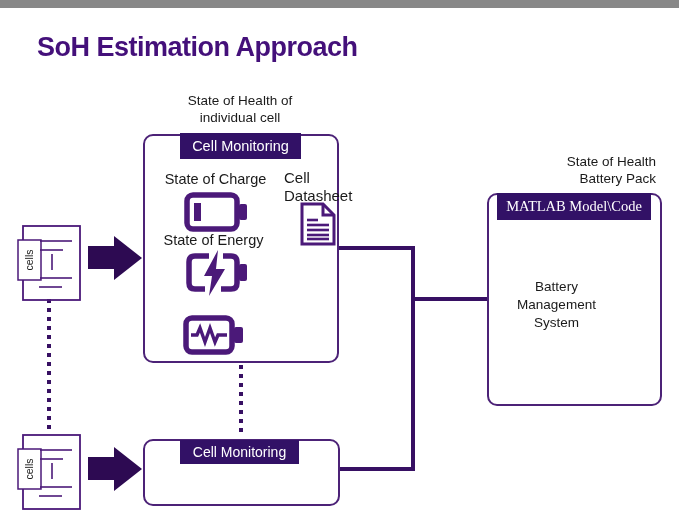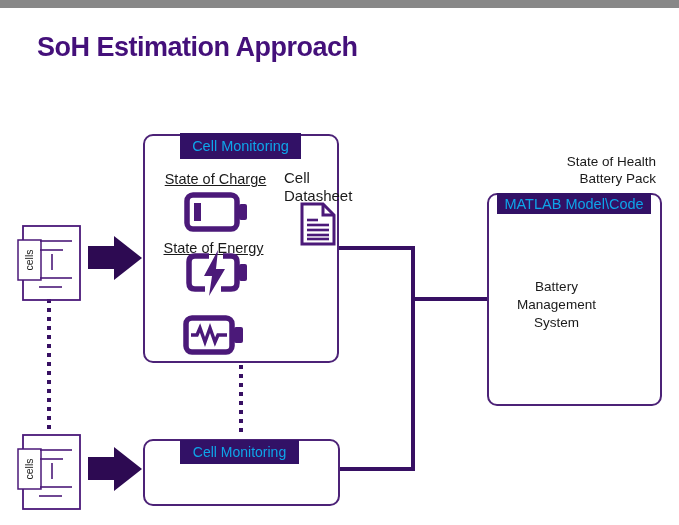--- a/index.html
+++ b/index.html
@@ -12,27 +12,27 @@
   .abs{position:absolute;}
   .preline{white-space:pre-line;}
   .title{left:37px;top:24px;font-size:27px;font-weight:bold;color:var(--title);letter-spacing:-0.5px;}
   .caption{font-size:13.5px;color:var(--text);text-align:center;line-height:1.28;}
   .cap-cell{left:160px;top:84px;width:160px;}
   .cap-pack{left:500px;top:145px;width:156px;text-align:right;}
   .box{border:2px solid var(--border);border-radius:10px;background:#fff;}
   .box-main{left:143px;top:126px;width:196px;height:229px;}
   .box-bottom{left:143px;top:431px;width:197px;height:67px;}
   .box-bms{left:487px;top:185px;width:175px;height:213px;}
-  .hdr{background:var(--header-bg);color:#0ea5e9;font-size:14.5px;text-align:left;display:flex;align-items:center;justify-content:center;}
+  .hdr{background:var(--header-bg);color:#ffffff;font-size:14.5px;text-align:left;display:flex;align-items:center;justify-content:center;}
   .hdr-main{left:180px;top:125px;width:121px;height:26px;}
   .hdr-bottom{left:180px;top:432px;width:119px;height:24px;font-size:14px;}
-  .hdr-bms{left:497px;top:185px;width:154px;height:21px;}
-  .item-label{font-size:14.5px;color:var(--text);text-align:center;text-decoration:underline;}
+  .hdr-bms{left:497px;top:185px;width:154px;height:27px;font-family:Liberation Serif, serif;}
+  .item-label{font-size:14.5px;color:var(--text);text-align:center;}
   .lbl-soc{left:143px;top:163px;width:145px;}
-  .lbl-soe{left:141px;top:232px;width:145px;}
+  .lbl-soe{left:141px;top:224px;width:145px;}
   .lbl-soir{left:143px;top:289px;width:196px;}
   .lbl-datasheet{left:284px;top:161px;width:60px;font-size:15px;color:var(--text);line-height:1.18;text-align:left;}
   .bms-body{left:487px;top:270px;width:139px;font-size:13.5px;color:var(--text);text-align:center;line-height:1.35;}
   .icon{color:var(--icon);display:block;}
   .arrow{color:var(--accent-dark);display:block;}
   .conn{background:var(--connector);}
   .conn-h1{left:339px;top:238px;width:75px;height:4px;}
   .conn-v{left:411px;top:238px;width:4px;height:225px;}
   .conn-branch{left:411px;top:289px;width:76px;height:4px;}
   .conn-h2{left:339px;top:459px;width:75px;height:4px;}
@@ -41,20 +41,22 @@
   .dot-cells{left:47px;top:291px;height:133px;}
   svg text{font-family:"Liberation Sans",sans-serif;}
 </style>
 </head>
 <body>
 
 <div class="slide">
 
   <div class="abs title">SoH Estimation Approach</div>
 
+  <div class="abs caption cap-cell preline">State of Health of
+individual cell</div>
   <div class="abs caption cap-pack preline">State of Health
 Battery Pack</div>
 
   <div class="abs conn conn-h1"></div>
   <div class="abs conn conn-v"></div>
   <div class="abs conn conn-branch"></div>
   <div class="abs conn conn-h2"></div>
 
   <div class="abs dotted-v dot-boxes"></div>
   <div class="abs dotted-v dot-cells"></div>

